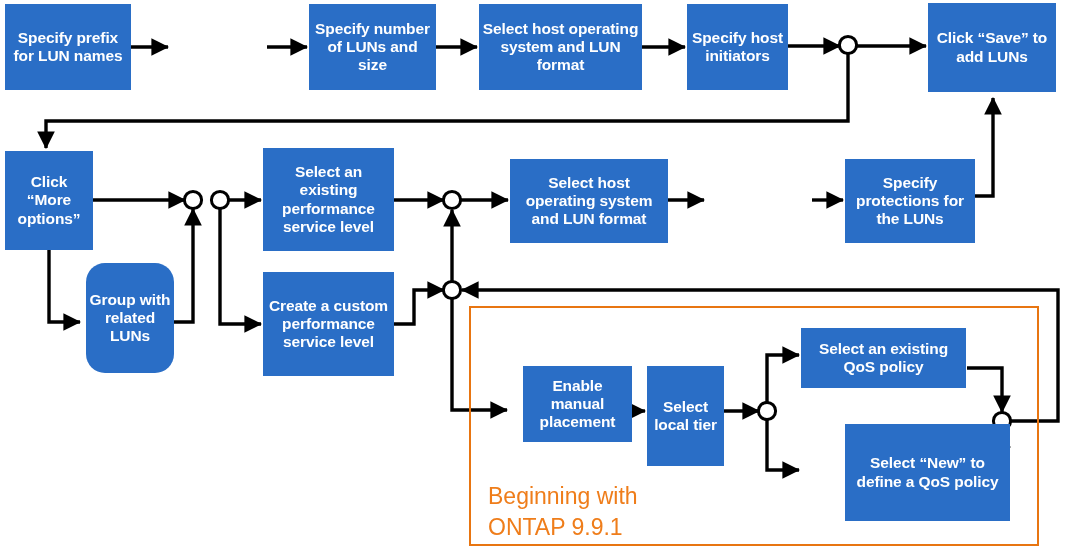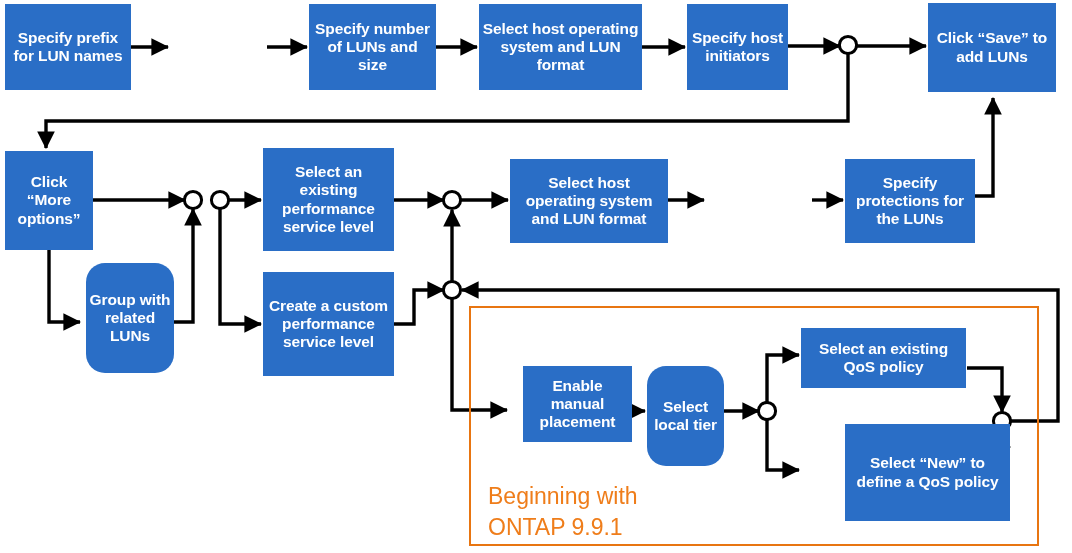--- a/index.html
+++ b/index.html
@@ -132,21 +132,21 @@
 
 
   <div class="node" style="left:845px;top:159px;width:130px;height:84px;">
     <span>Specify protections for the LUNs</span>
   </div>
 
   <div class="node" style="left:509px;top:366px;width:109px;height:76px;margin-left:14px;">
     <span>Enable manual placement</span>
   </div>
 
-  <div class="node" style="left:647px;top:366px;width:77px;height:100px;border-radius:19px;">
+  <div class="node" style="left:647px;top:366px;width:77px;height:100px;">
     <span>Select local tier</span>
   </div>
 
   <div class="node" style="left:801px;top:328px;width:165px;height:60px;">
     <span>Select an existing QoS policy</span>
   </div>
 
   <div class="node" style="left:801px;top:424px;width:165px;height:97px;margin-left:44px;">
     <span>Select “New” to define a  QoS policy</span>
   </div>

